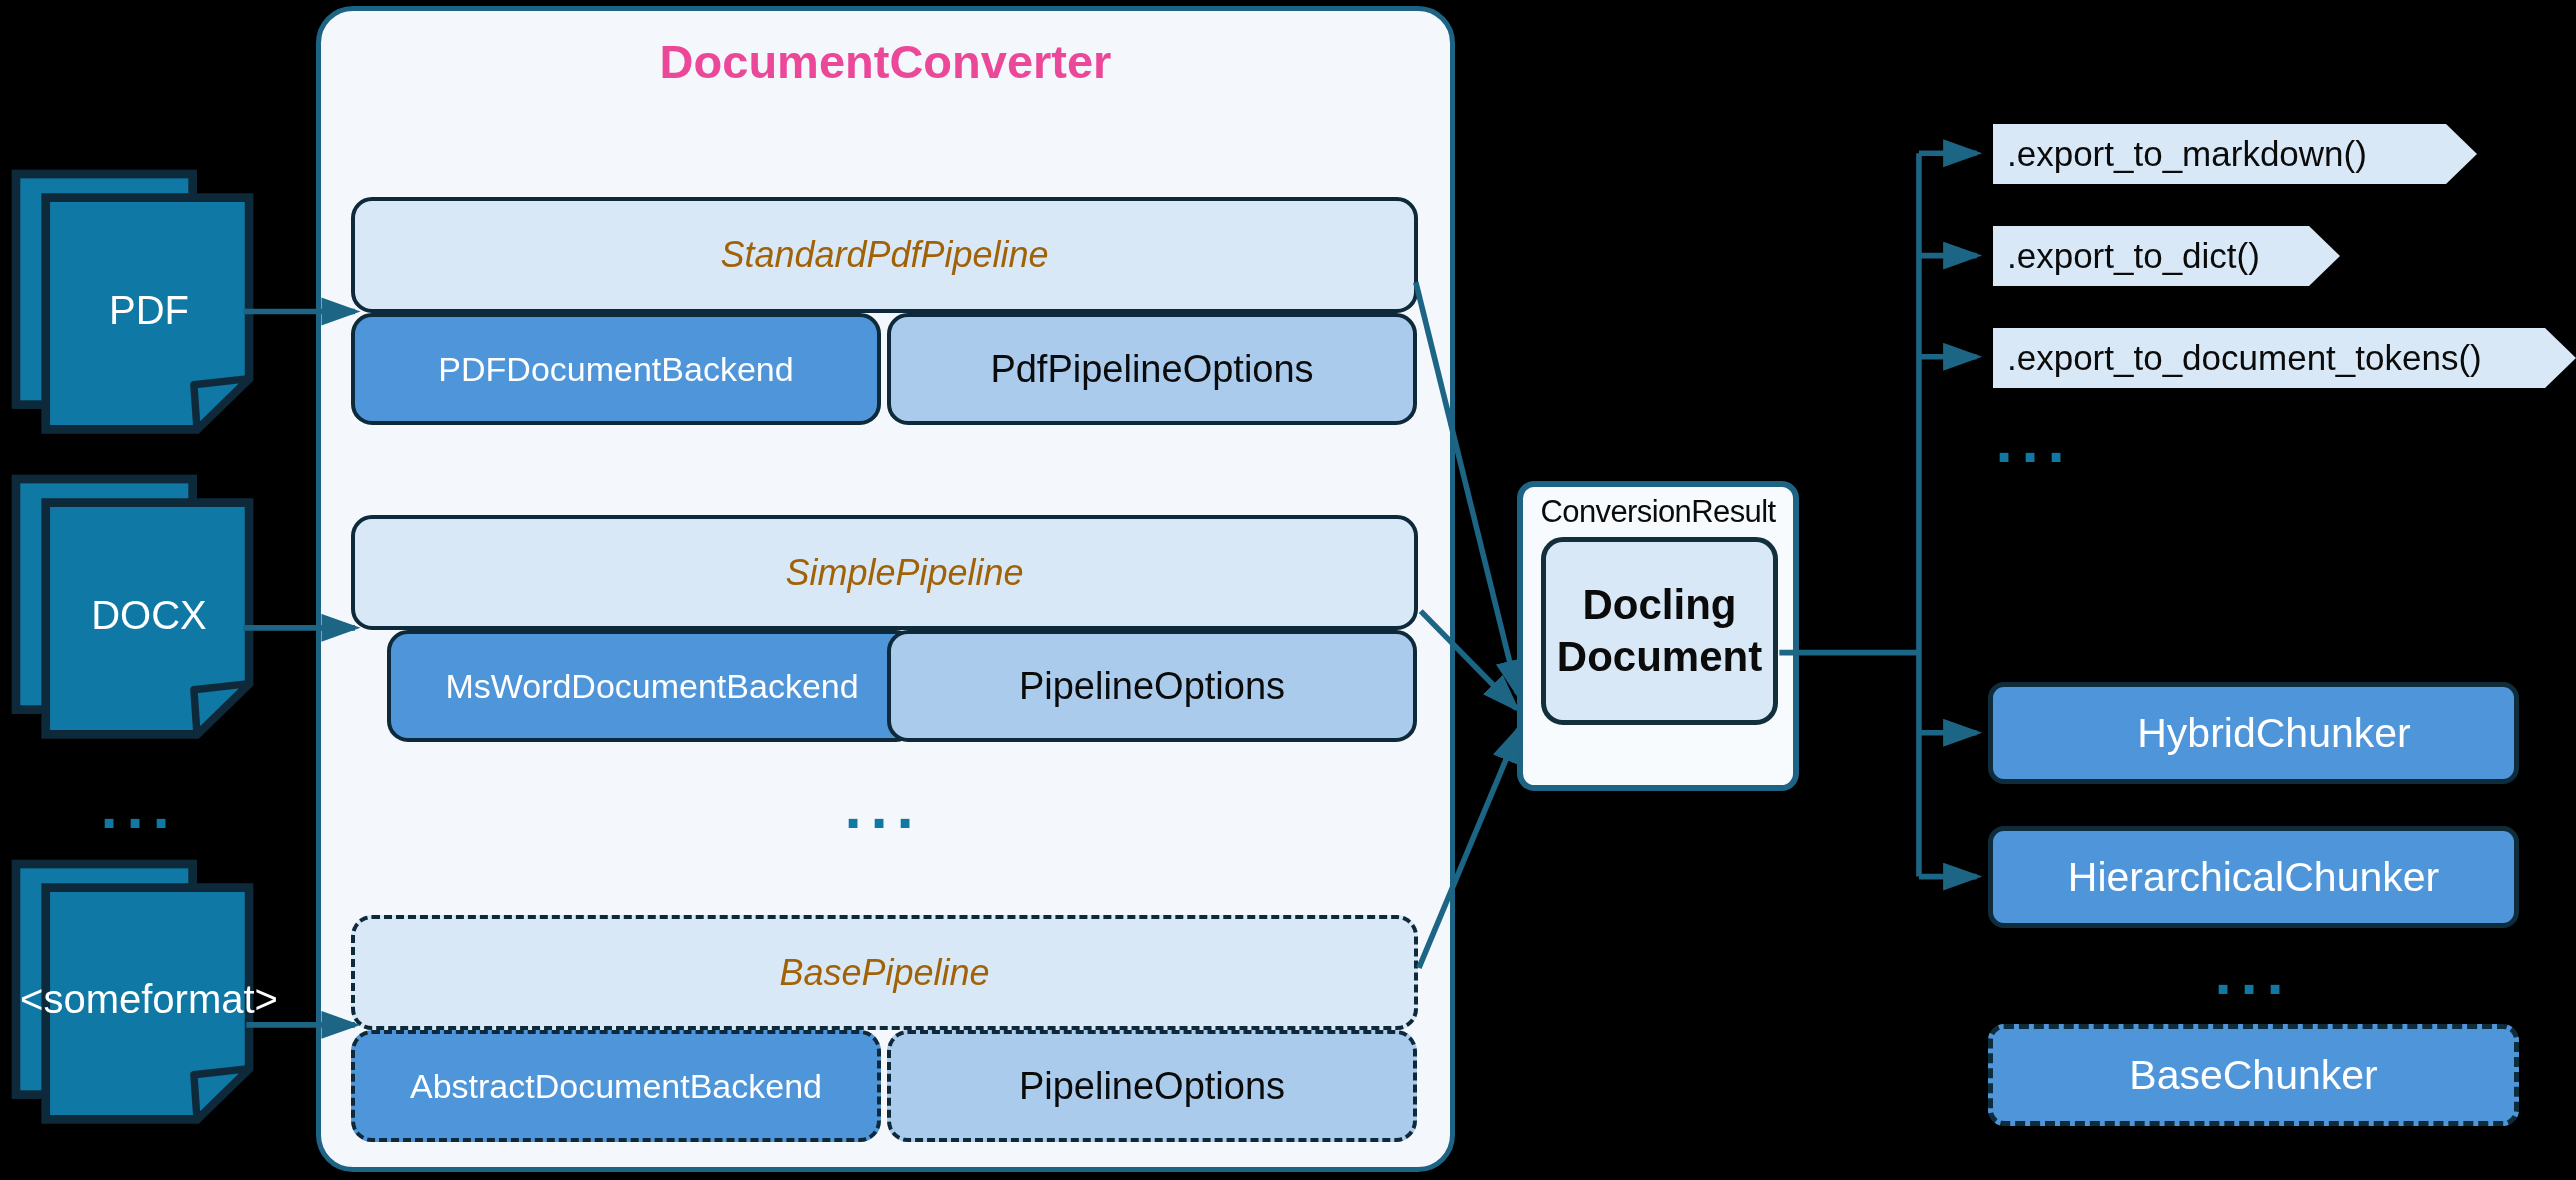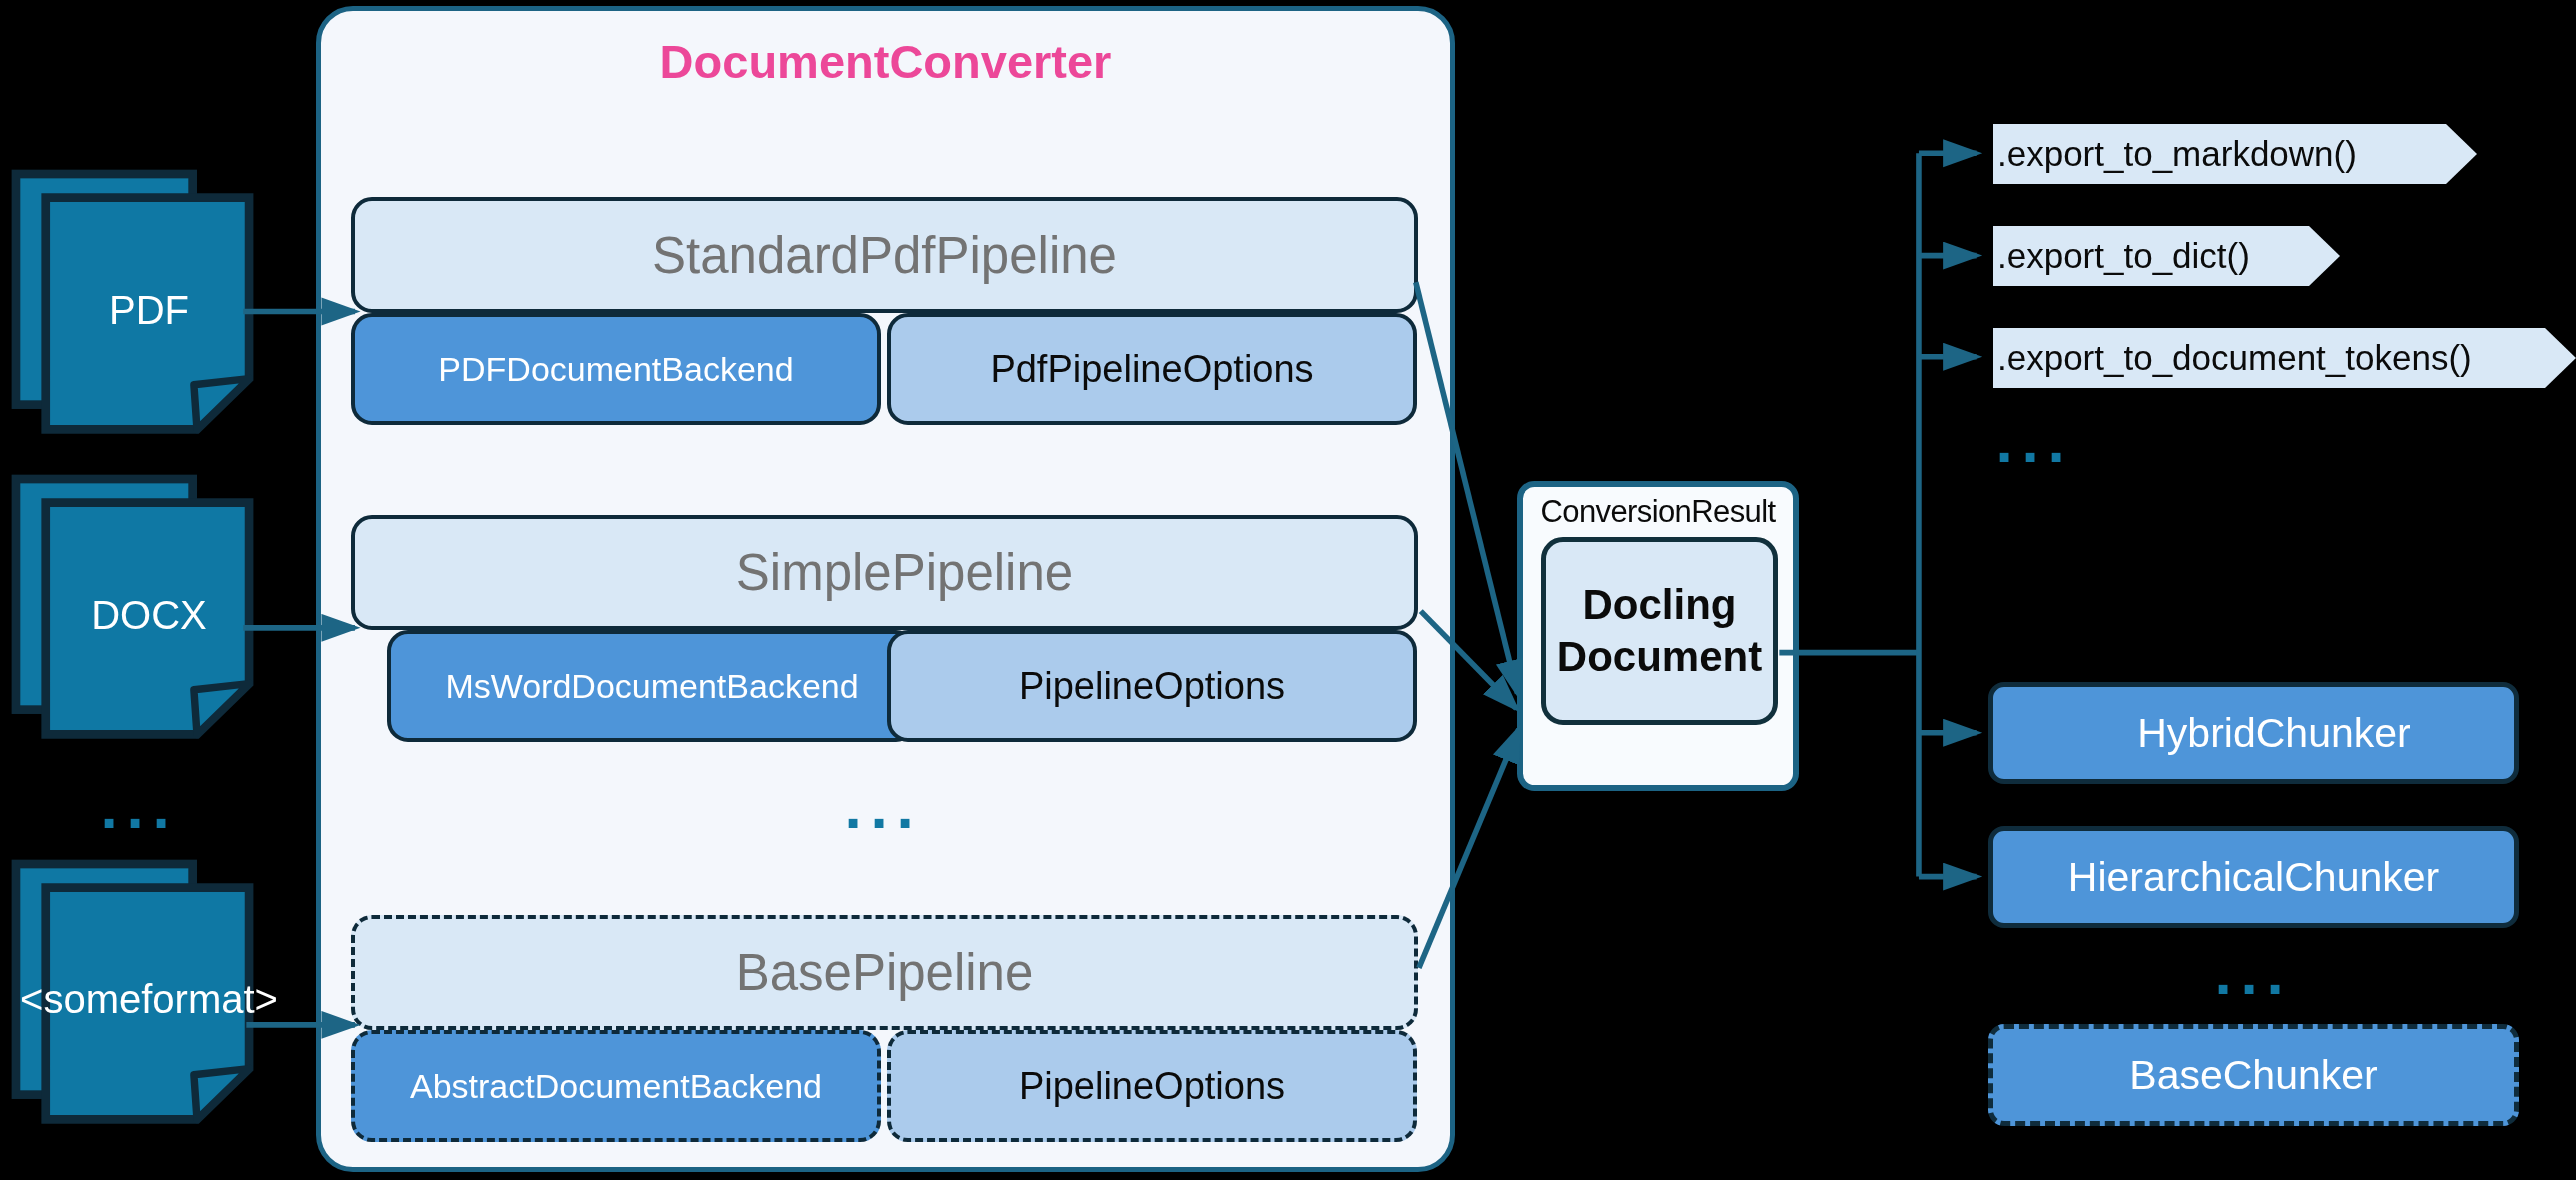--- a/index.html
+++ b/index.html
@@ -8,38 +8,38 @@
   .abs{position:absolute;}
   .flexc{display:flex;align-items:center;justify-content:center;text-align:center;}
 
   
   .converter-panel{left:316px;top:6.2px;width:1139px;height:1166px;background:#f4f7fc;
       border:5px solid #1c6384;border-radius:37px;box-sizing:border-box;}
   .converter-title{left:316px;top:30px;width:1139px;height:62px;font-size:47px;font-weight:bold;color:#ec4899;}
 
   
   .box{box-sizing:border-box;border:4.3px solid #0e2a3a;border-radius:21px;}
-  .pipeline{background:#d9e8f6;color:#737373;font-size:51px;}
+  .pipeline{background:#d9e8f6;color:#a16207;font-size:36px;font-style:italic;}
   .backend{background:#4e95d9;color:#ffffff;font-size:34px;}
   .options{background:#abcbec;color:#0b0b0b;font-size:38px;}
   .dashed{border-style:dashed;}
 
   .ellipsis{color:#1178a3;font-size:62px;font-weight:900;letter-spacing:8.7px;line-height:37px;}
 
   
   .result-outer{left:1517px;top:481px;width:282px;height:310px;background:#f8fbfe;
       border:6.2px solid #1c6384;border-radius:17.4px;box-sizing:border-box;}
   .result-label{left:1517px;top:490px;width:282px;height:43px;font-size:31px;color:#0b0b0b;letter-spacing:-0.6px;}
   .result-inner{left:1541px;top:537px;width:237px;height:188px;background:#d9e8f6;
       border:5.6px solid #11303c;border-radius:22px;box-sizing:border-box;
       font-size:42px;font-weight:bold;color:#0b0b0b;flex-direction:column;line-height:52px;}
 
   
   .tag{background:#d9e8f6;color:#0b0b0b;font-size:35px;height:60px;display:flex;align-items:center;
-      padding-left:4px;box-sizing:border-box;
+      padding-left:14px;box-sizing:border-box;
       clip-path:polygon(0 0,calc(100% - 31px) 0,100% 50%,calc(100% - 31px) 100%,0 100%);}
 
   
   .chunker{background:#4e95d9;color:#ffffff;font-size:41px;width:531px;height:102px;
       box-sizing:border-box;border:5px solid #0f2c3c;border-radius:16px;}
 
   .doc-label{color:#ffffff;font-size:40px;line-height:47px;}
   svg.layer{position:absolute;left:0;top:0;pointer-events:none;}
 </style>
 </head>

